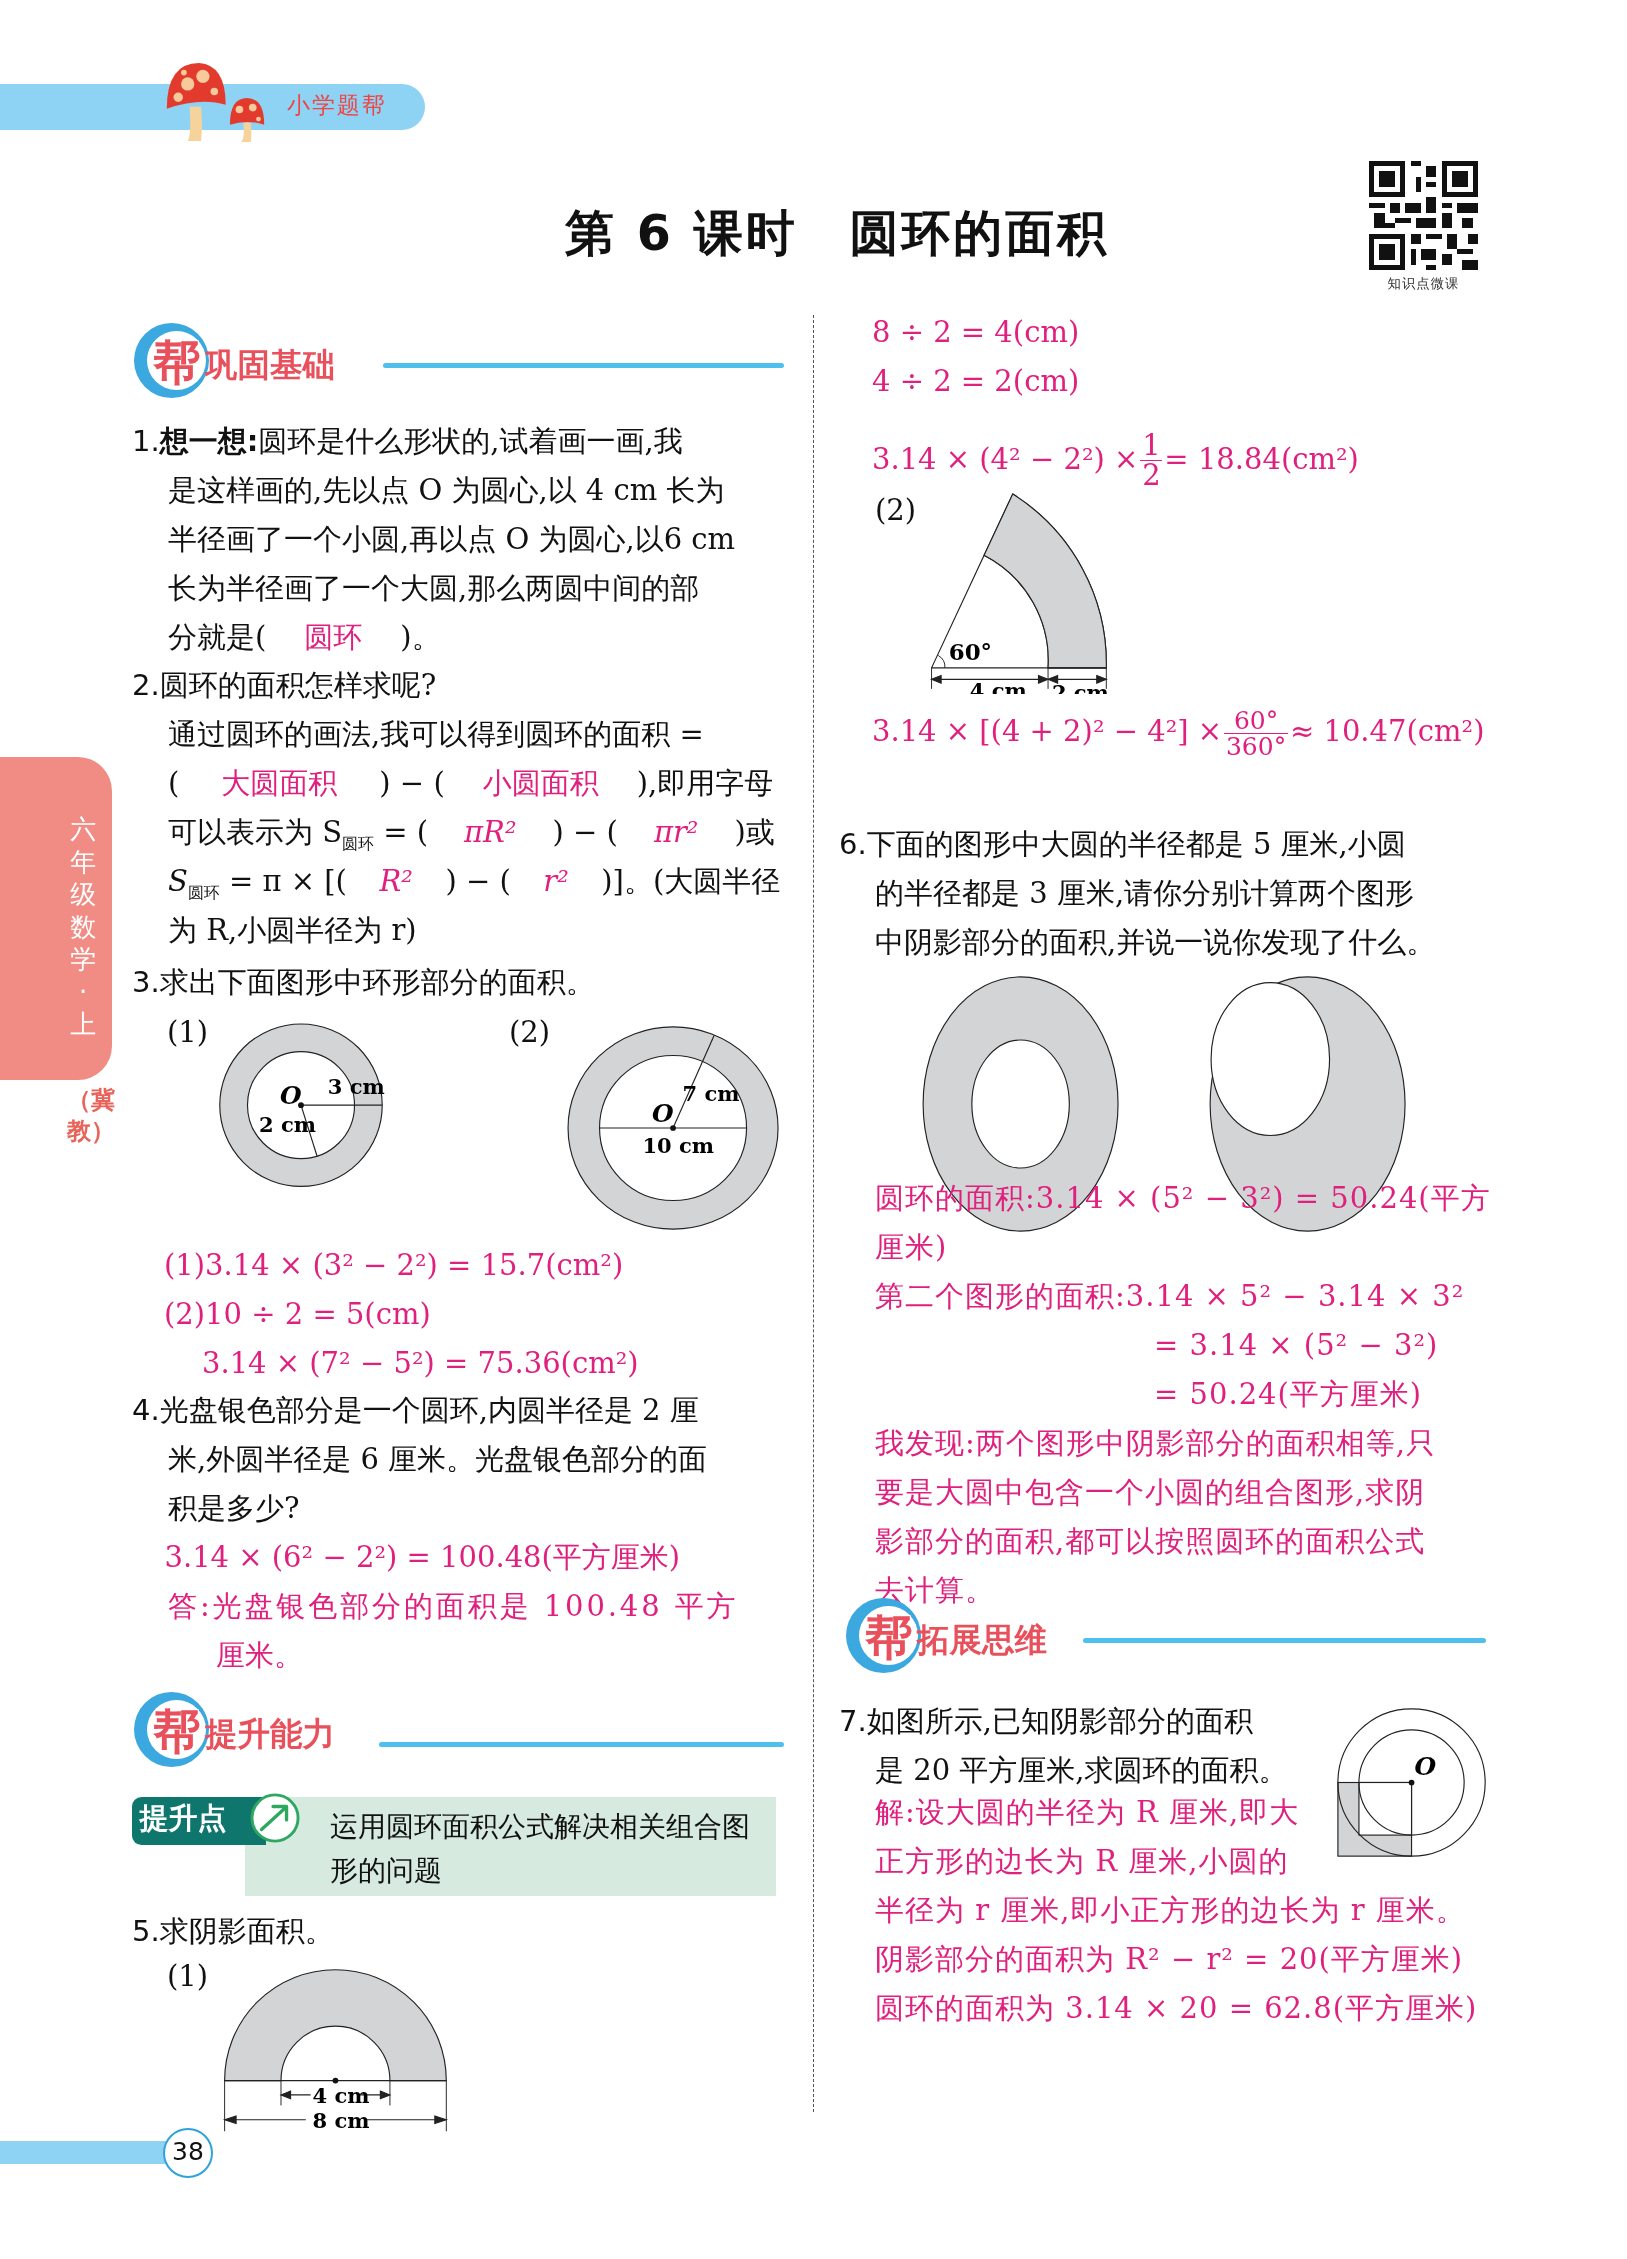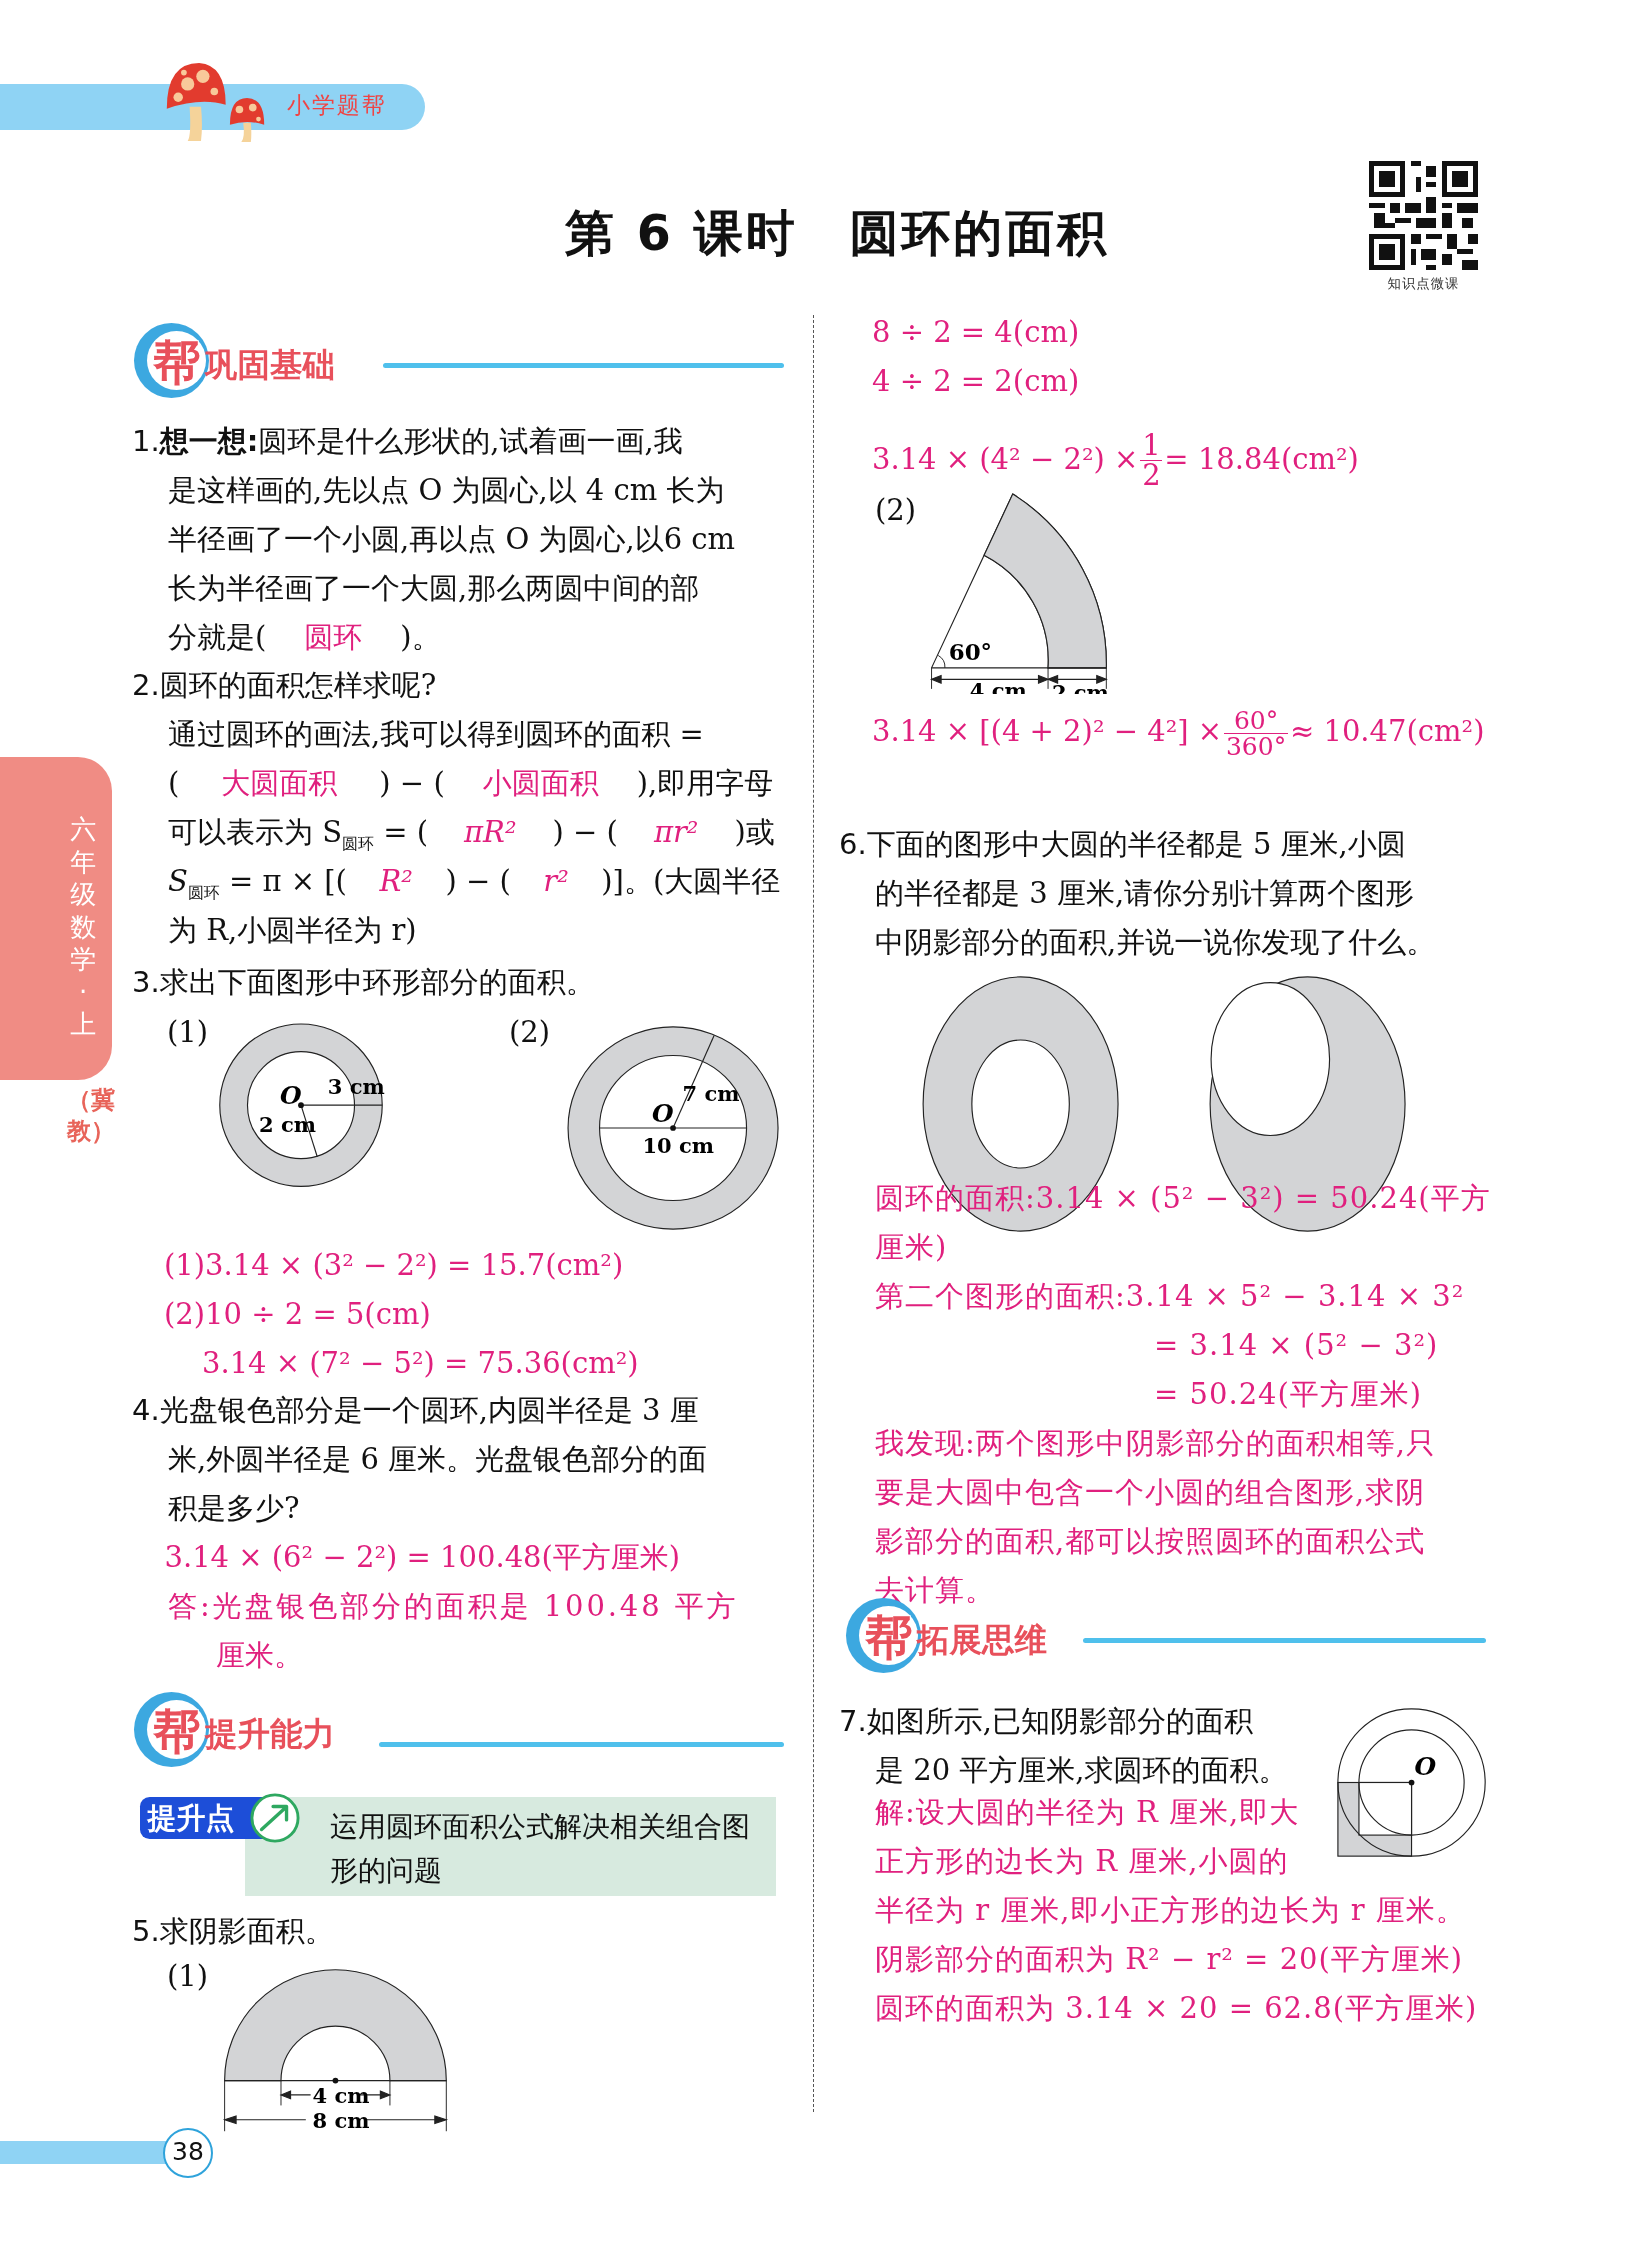--- a/index.html
+++ b/index.html
@@ -37,21 +37,21 @@
   .qnum { font-family: "DejaVu Sans", sans-serif; }
   .indent { padding-left: 36px; }
   sub { font-size: 0.55em; vertical-align: sub; line-height: 0; }
   .frac { display: inline-block; vertical-align: middle; text-align: center; line-height: 1; margin: 0 1.9px; }
   .frac span { display: block; padding: 0 1.9px; }
   .frac .num { border-bottom: 1.9px solid currentColor; }
   .it { font-style: italic; }
 
   
   .tip-box { left: 245px; top: 1797px; width: 531px; height: 99px; background: #d7eadf; }
-  .tip-badge { left: 140px; top: 1797px; width: 134px; height: 42px; background: #1d4ed8; border-radius: 9.6px 0 0 9.6px; color: #fff; font-family: "DejaVu Sans", sans-serif; font-weight: bold; font-size: 29px; line-height: 42px; padding-left: 7.6px; }
+  .tip-badge { left: 132px; top: 1797px; width: 134px; height: 48px; background: #0f766e; border-radius: 9.6px 0 0 9.6px; color: #fff; font-family: "DejaVu Sans", sans-serif; font-weight: bold; font-size: 29px; line-height: 42px; padding-left: 7.6px; }
   .tip-text { left: 330px; top: 1805px; width: 440px; font-family: "DejaVu Sans", sans-serif; font-size: 28px; line-height: 44px; color: #111; }
 
   .divider { left: 813px; top: 315px; width: 0; height: 1797px; border-left: 1.9px dashed #555; }
 
   
   .foot-band { left: 0; top: 2141px; width: 172px; height: 23px; background: #8fd3f4; }
   .page-num { left: 163px; top: 2128px; width: 50px; height: 50px; border-radius: 50%; border: 2.9px solid #2fa3db; background: #fff; text-align: center; font-family: "DejaVu Sans", sans-serif; font-size: 25px; line-height: 44px; }
 
   svg text { font-family: "DejaVu Serif", "Liberation Serif", serif; }
 </style>
@@ -179,21 +179,21 @@
   <text x="82" y="136" font-size="22" font-weight="bold">10 cm</text>
 </svg>
 
 <div class="abs txt ans" style="left:164px; top:1241px;">
   <div>(1)3.14 × (3² − 2²) = 15.7(cm²)</div>
   <div>(2)10 ÷ 2 = 5(cm)</div>
   <div style="padding-left:38px;">3.14 × (7² − 5²) = 75.36(cm²)</div>
 </div>
 
 <div class="q txt" style="left:132px; top:1386px; width:650px;">
-  <div><span class="qnum">4.</span><span>光盘银色部分是一个圆环,内圆半径是 3 厘</span></div>
+  <div><span class="qnum">4.</span><span>光盘银色部分是一个圆环,内圆半径是 2 厘</span></div>
   <div class="indent">米,外圆半径是 6 厘米。光盘银色部分的面</div>
   <div class="indent">积是多少?</div>
   <div class="ans" style="padding-left:32.5px;">3.14 × (6² − 2²) = 100.48(平方厘米)</div>
   <div class="ans" style="padding-left:36px; letter-spacing:2.9px;">答:光盘银色部分的面积是 100.48 平方</div>
   <div class="ans" style="padding-left:84px;">厘米。</div>
 </div>
 
 <div class="abs sec-head" style="left:134px; top:1692px; width:650px;">
   <div class="blob"></div>
   <span class="bang">帮</span>

